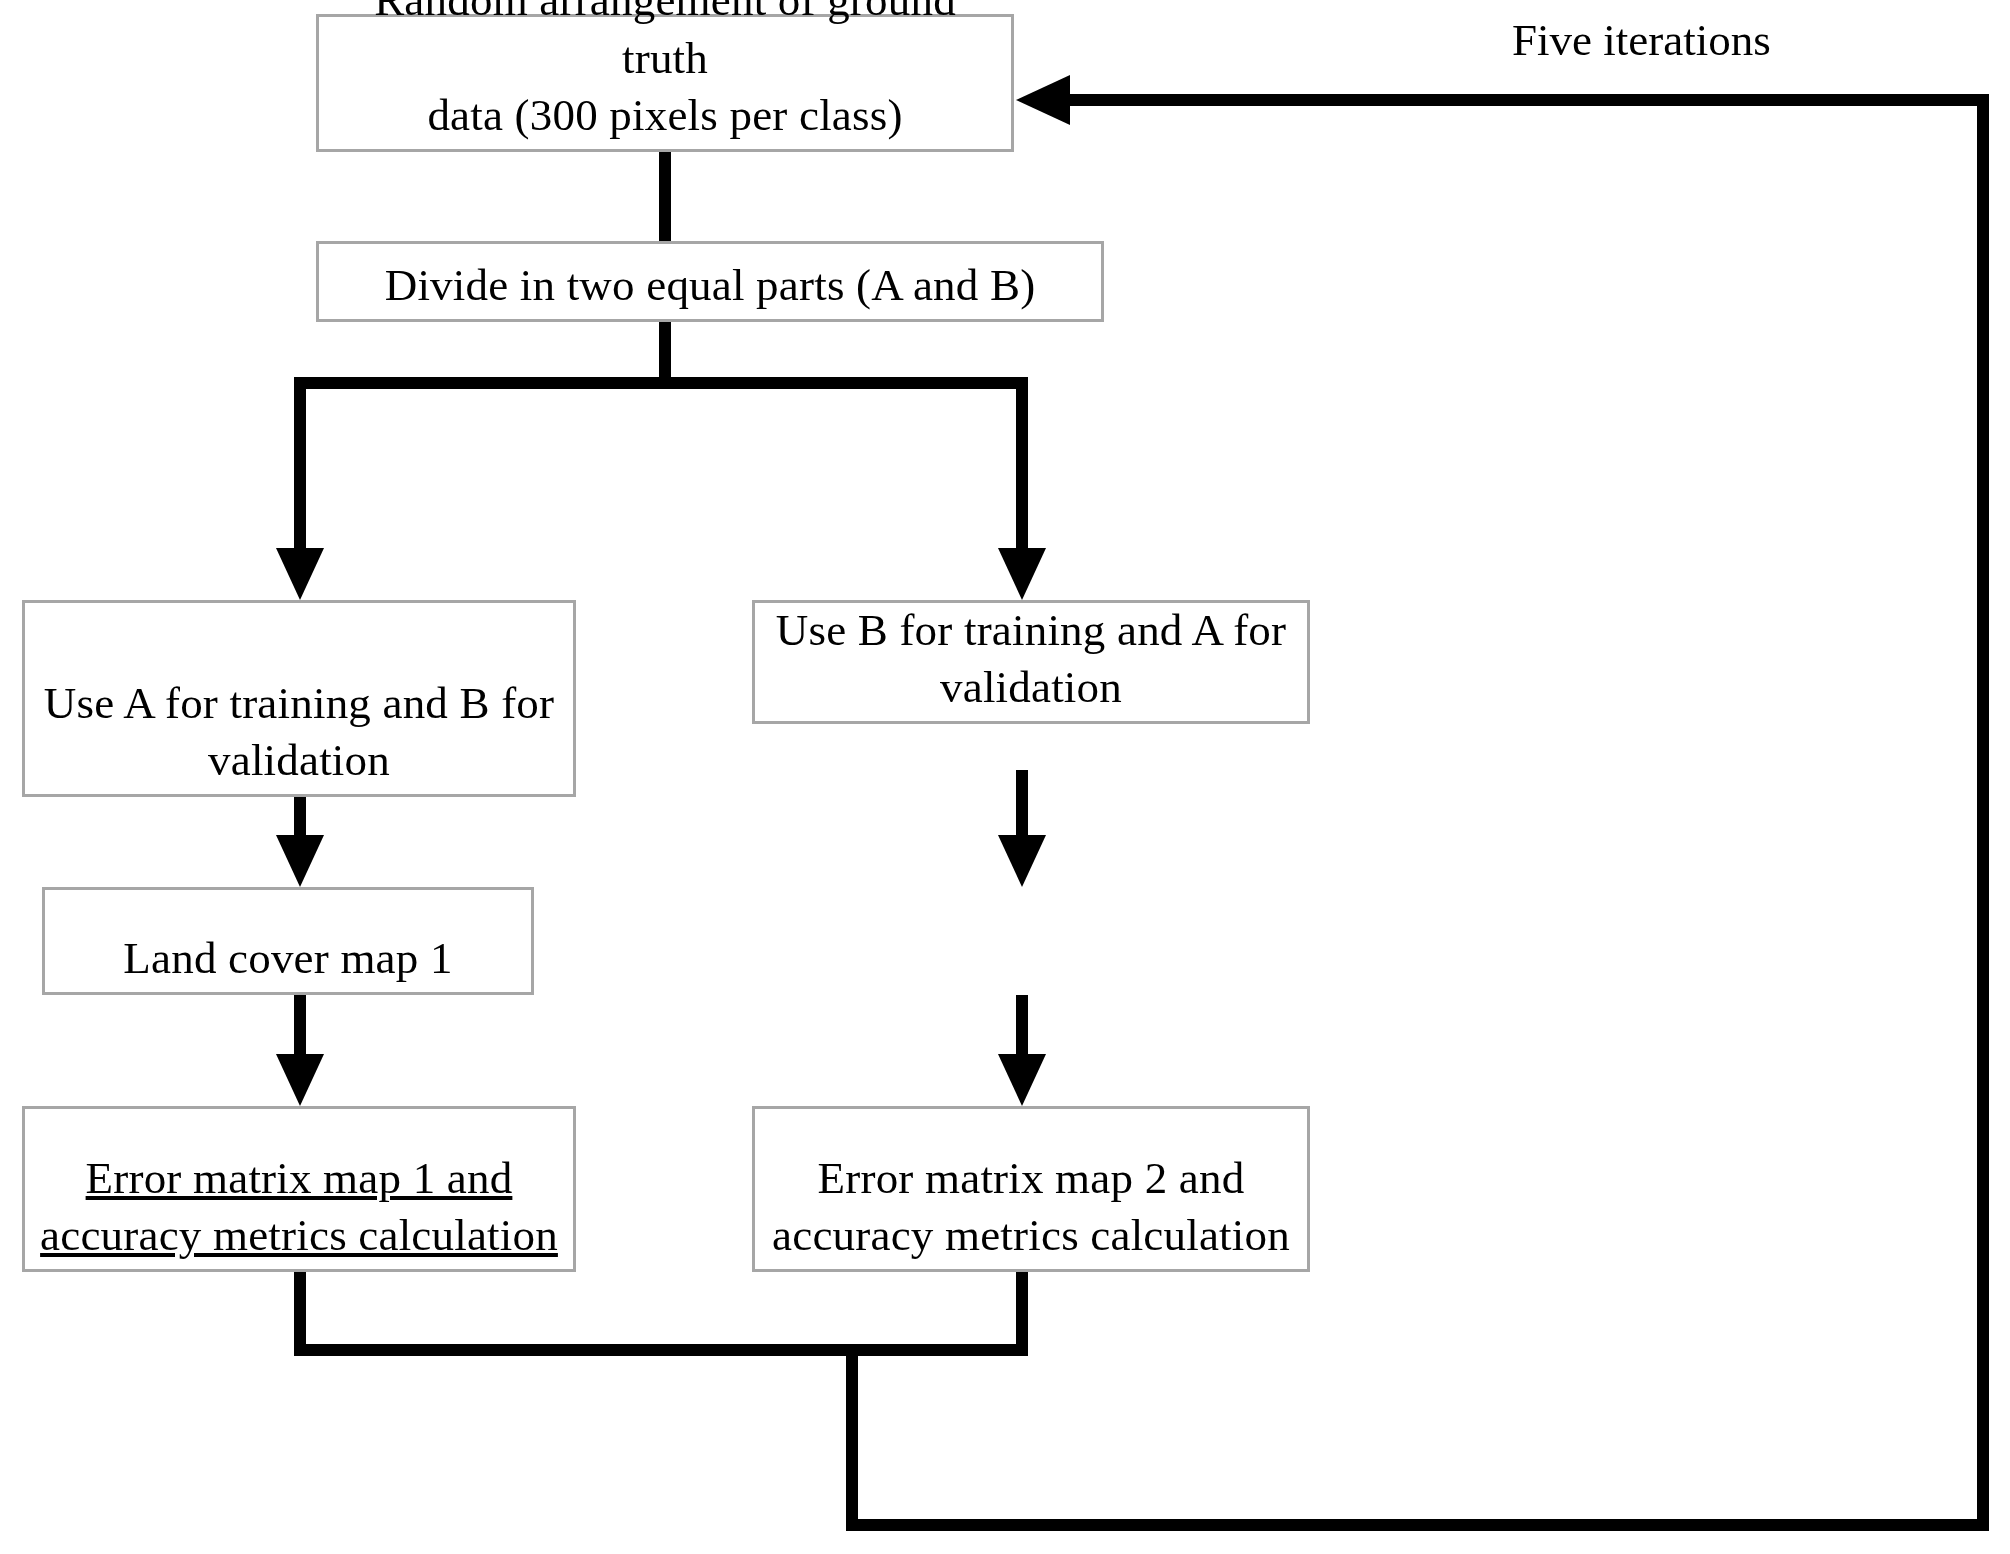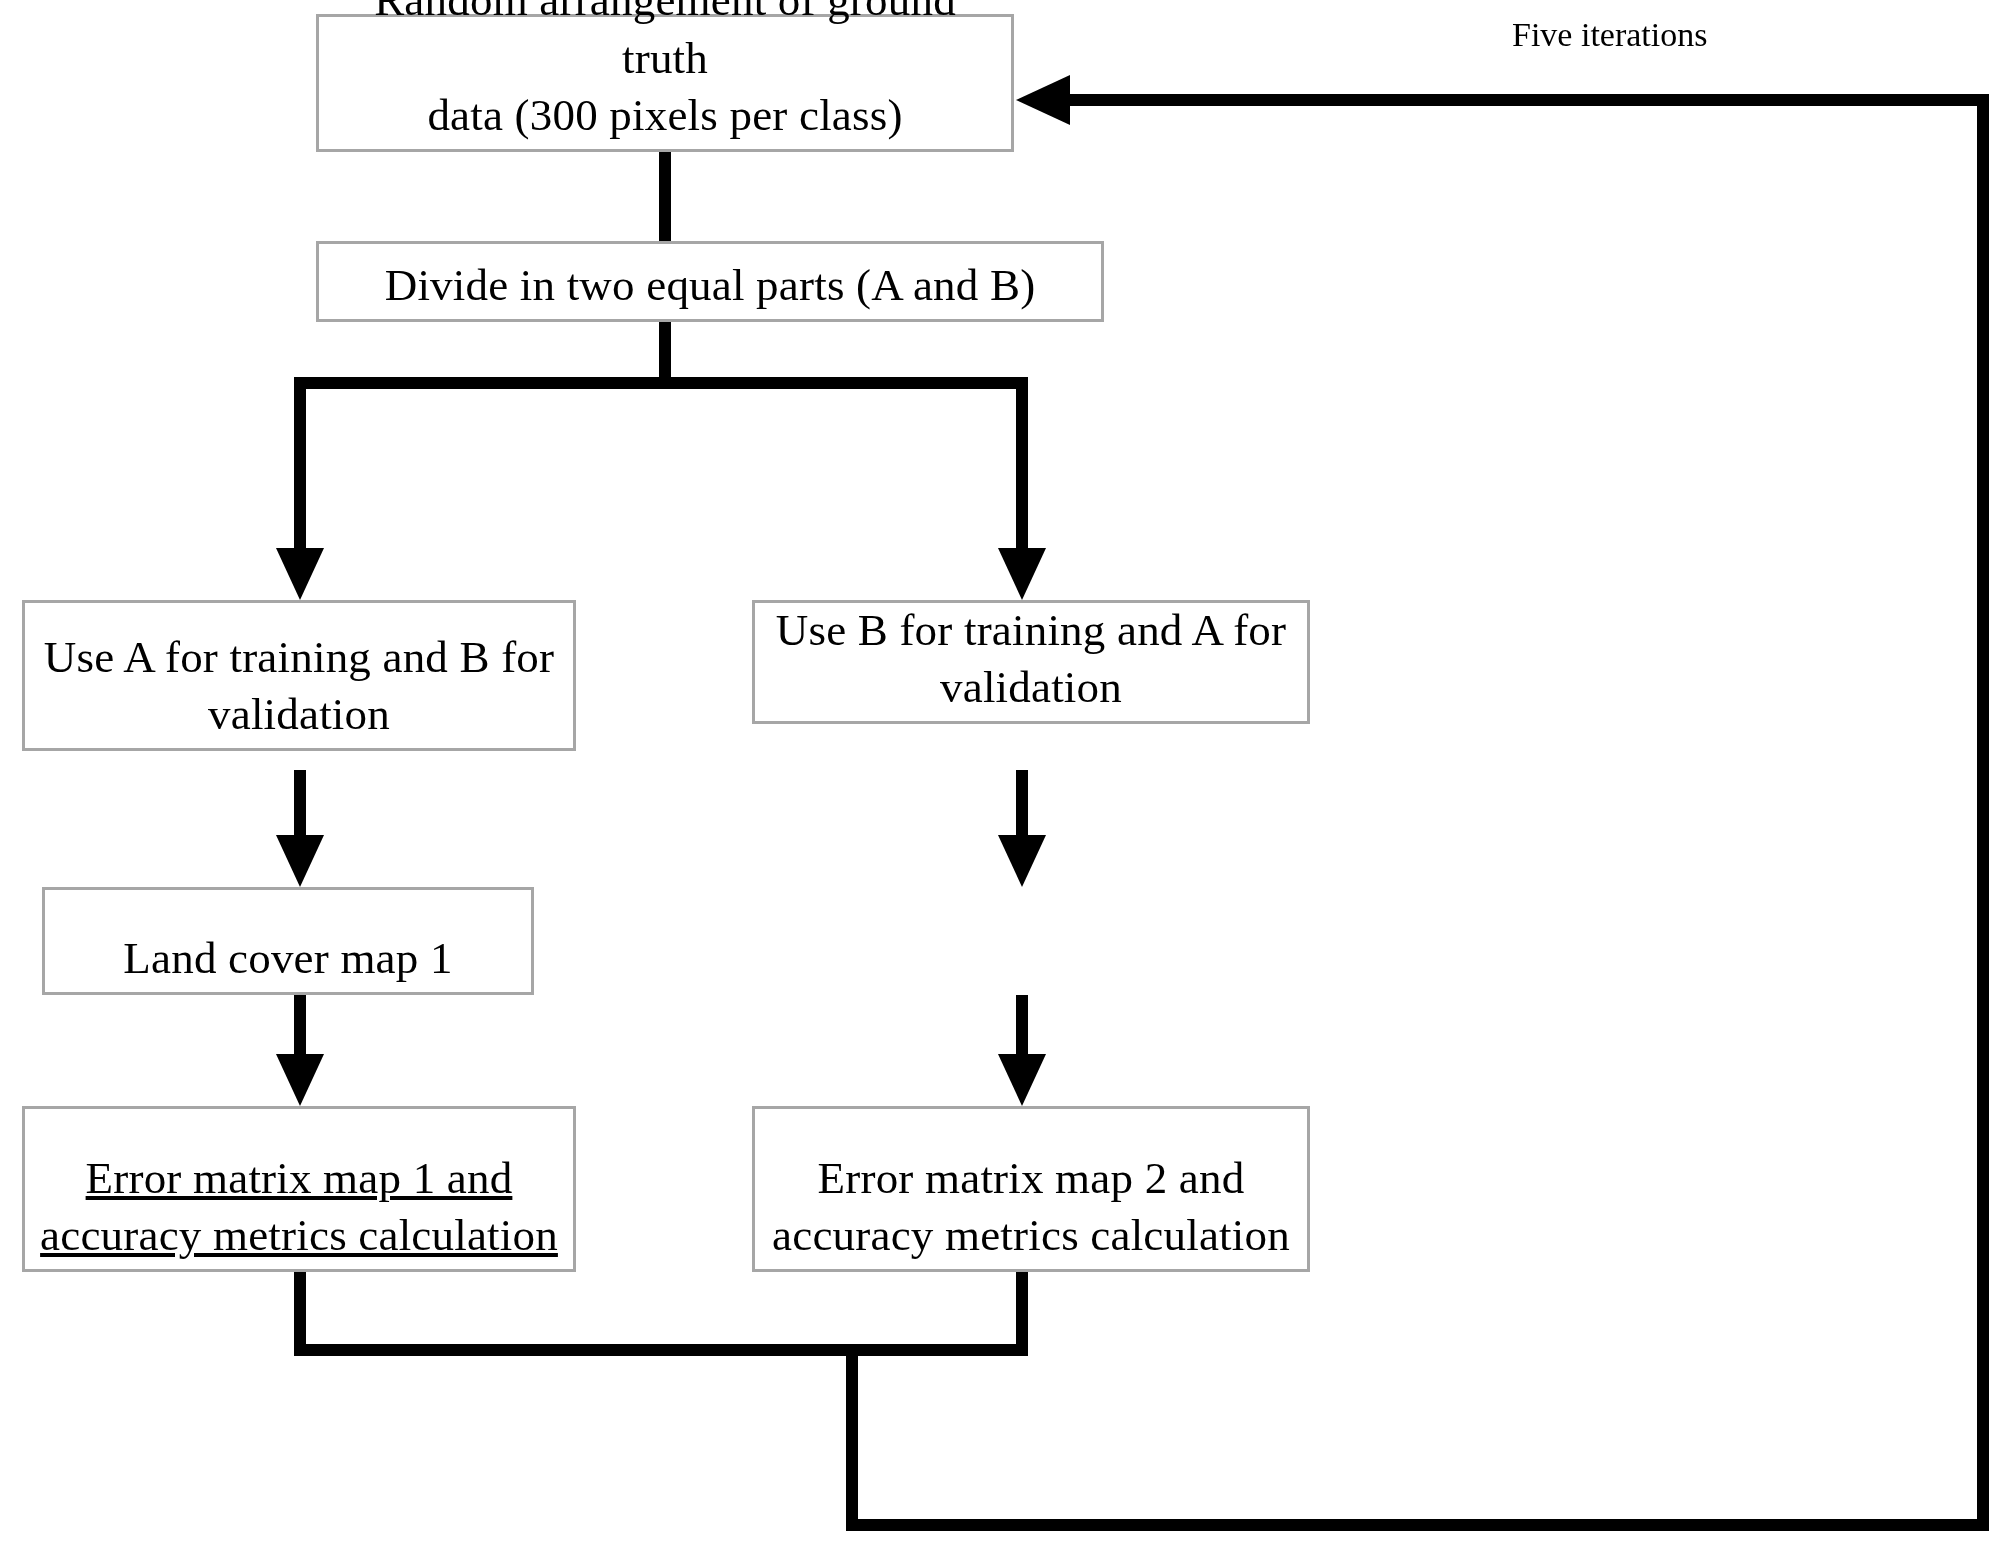--- a/index.html
+++ b/index.html
@@ -41,21 +41,21 @@
     z-index: 2;
   }
   .node-text {
     display: block;
     width: 100%;
     white-space: pre-line;
   }
   .edge-label {
     position: absolute;
     color: #000000;
-    font-size: 34px;
+    font-size: 45px;
     line-height: 1;
     white-space: nowrap;
     z-index: 3;
   }
 </style>
 </head>
 <body>
 
 <div id="flowchart-root">
 
@@ -123,21 +123,21 @@
 
   <div class="node-box" style="left:316px; top:14px; width:698px; height:138px;">
     <span class="node-text">Random arrangement of ground truth
 data (300 pixels per class)</span>
   </div>
 
   <div class="node-box" style="left:316px; top:241px; width:788px; height:81px;">
     <span class="node-text">Divide in two equal parts (A and B)</span>
   </div>
 
-  <div class="node-box" style="left:22px; top:600px; width:554px; height:151px;">
+  <div class="node-box" style="left:22px; top:600px; width:554px; height:197px;">
     <span class="node-text">Use A for training and B for
 validation</span>
   </div>
 
   <div class="node-box" style="left:752px; top:600px; width:558px; height:124px;">
     <span class="node-text">Use B for training and A for
 validation</span>
   </div>
 
   <div class="node-box" style="left:22px; top:887px; width:492px; height:108px;margin-left:20px;">

